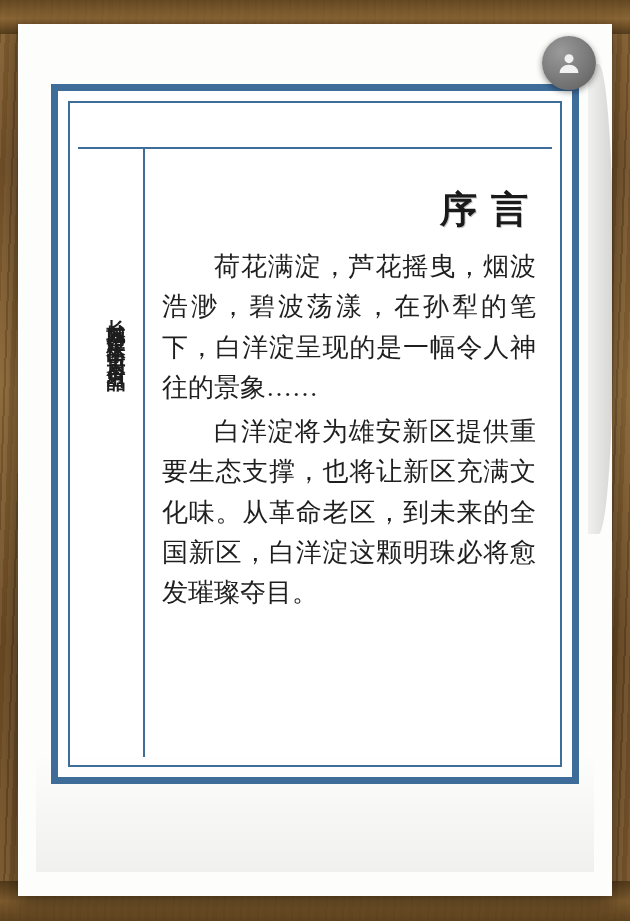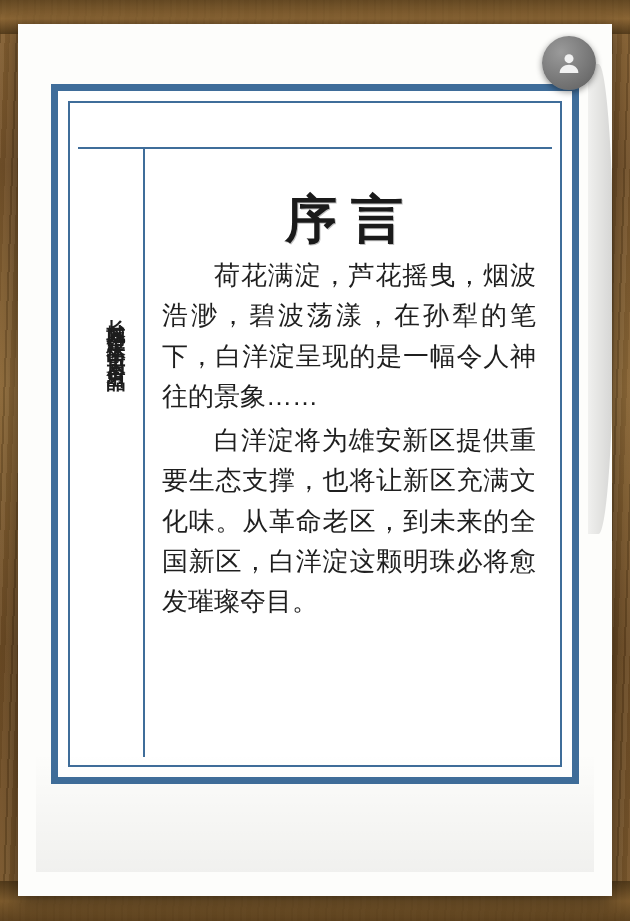--- a/index.html
+++ b/index.html
@@ -121,31 +121,31 @@
 
   
   .content {
     position: absolute;
     left: 90px;
     top: 58px;
     right: 18px;
     bottom: 14px;
   }
   .doc-title {
-    text-align: center;
+    text-align: right;
     font-family: "DejaVu Serif", serif;
     font-weight: bold;
-    font-size: 52px;
+    font-size: 37px;
     letter-spacing: 14px;
     color: #1a1a1a;
-    margin: 24px 0 0 0;
+    margin: 24px 0 12px 0;
     text-shadow: 1px 1px 0 rgba(0,0,0,0.25);
   }
   .doc-body {
-    font-family: Liberation Sans, sans-serif;
+    font-family: Liberation Serif, serif;
     font-size: 26px;
     line-height: 1.55;
     color: #1f1f1f;
     padding: 0 6px 0 2px;
   }
   .doc-body p {
     margin: 0 0 4px 0;
     text-indent: 2em;
     text-align: justify;
   }

